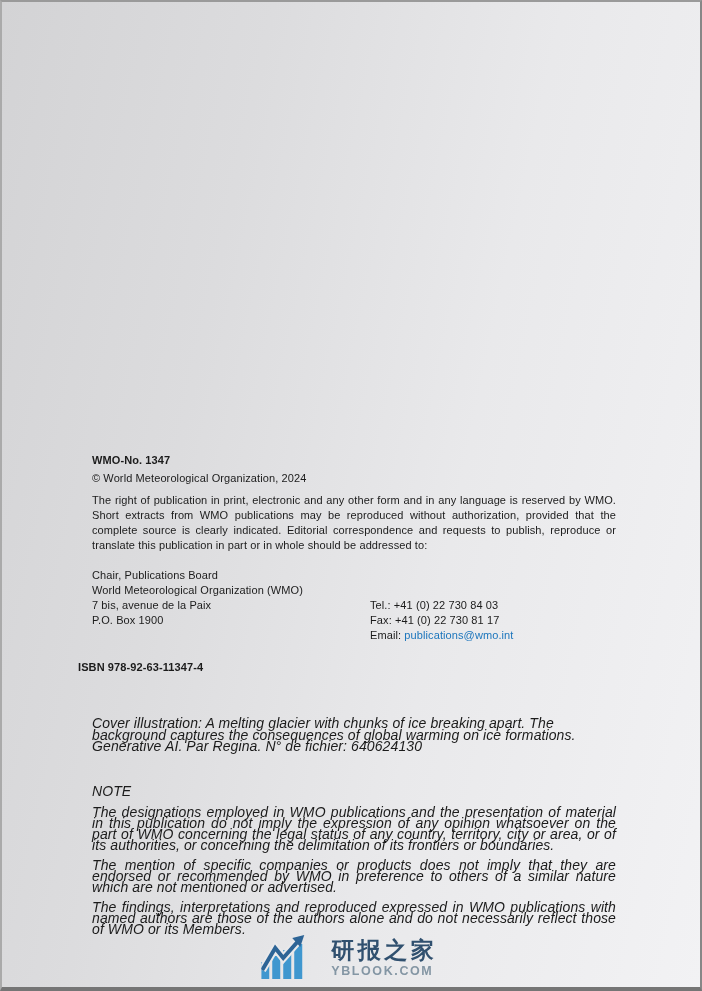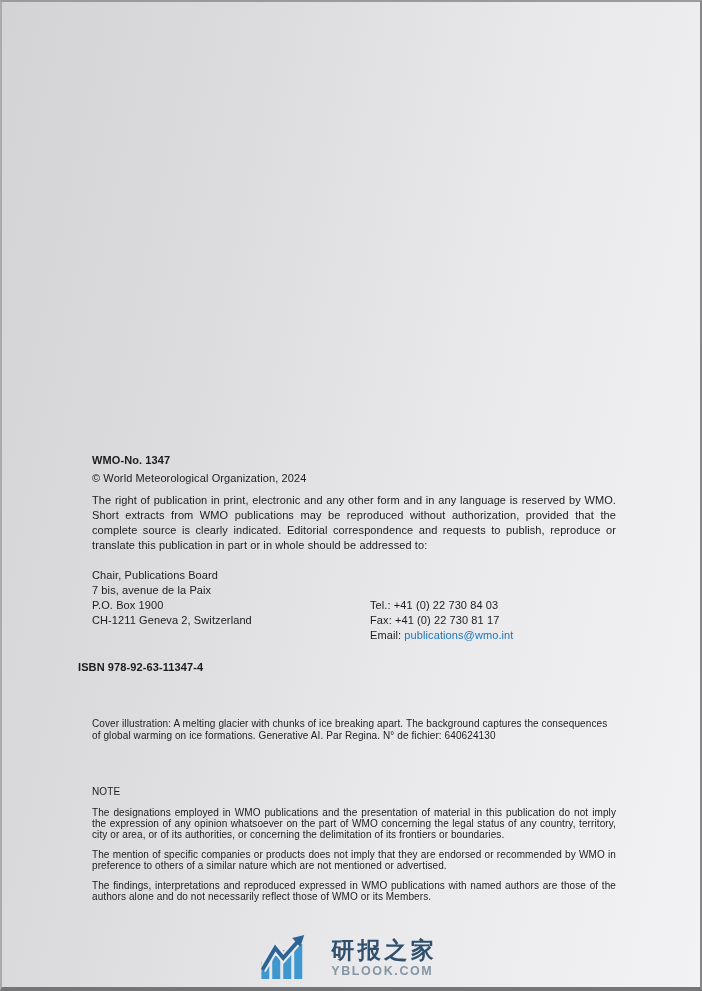--- a/index.html
+++ b/index.html
@@ -14,21 +14,21 @@
     border-right:2px solid #878787;
     border-bottom:4px solid #757575;
     font-family:"Liberation Sans", sans-serif;
     color:#1b1b1b;
   }
   .abs{position:absolute;}
   .txt{font-size:11px;line-height:15px;letter-spacing:0.1px;}
   .bold{font-weight:bold;}
   .justify{text-align:justify;}
   .blockw{width:524px;}
-  .small{font-size:10px;line-height:11px;letter-spacing:0.1px;}
+  .small{font-size:14px;line-height:11px;letter-spacing:0.1px;font-style:italic;}
   p{margin:0;}
   .wmo-no{top:451px;left:90px;}
   .copyright{top:469px;left:90px;text-align:center;}
   .rights{top:491px;left:90px;}
   .address{top:566px;left:90px;}
   .contact{top:596px;left:368px;}
   .isbn{top:658px;left:76px;font-weight:bold;}
   .cover-note{top:716px;left:90px;line-height:11.5px;}
   .notes{top:784px;left:90px;}
   .notes .heading{margin-bottom:10px;}
@@ -56,23 +56,23 @@
 <div class="page">
 
   <p class="abs txt bold wmo-no">WMO-No. 1347</p>
 
   <p class="abs txt copyright">© World Meteorological Organization, 2024</p>
 
   <p class="abs txt justify blockw rights">The right of publication in print, electronic and any other form and in any language is reserved by WMO. Short extracts from WMO publications may be reproduced without authorization, provided that the complete source is clearly indicated. Editorial correspondence and requests to publish, reproduce or translate this publication in part or in whole should be addressed to:</p>
 
   <div class="abs txt address">
     <p>Chair, Publications Board</p>
+    <p>World Meteorological Organization (WMO)</p>
     <p>7 bis, avenue de la Paix</p>
     <p>P.O. Box 1900</p>
-    <p>CH-1211 Geneva 2, Switzerland</p>
   </div>
 
   <div class="abs txt contact">
     <p>Tel.: +41 (0) 22 730 84 03</p>
     <p>Fax: +41 (0) 22 730 81 17</p>
     <p><span>Email: </span><a class="email">publications@wmo.int</a></p>
   </div>
 
   <p class="abs txt isbn">ISBN 978-92-63-11347-4</p>
 

